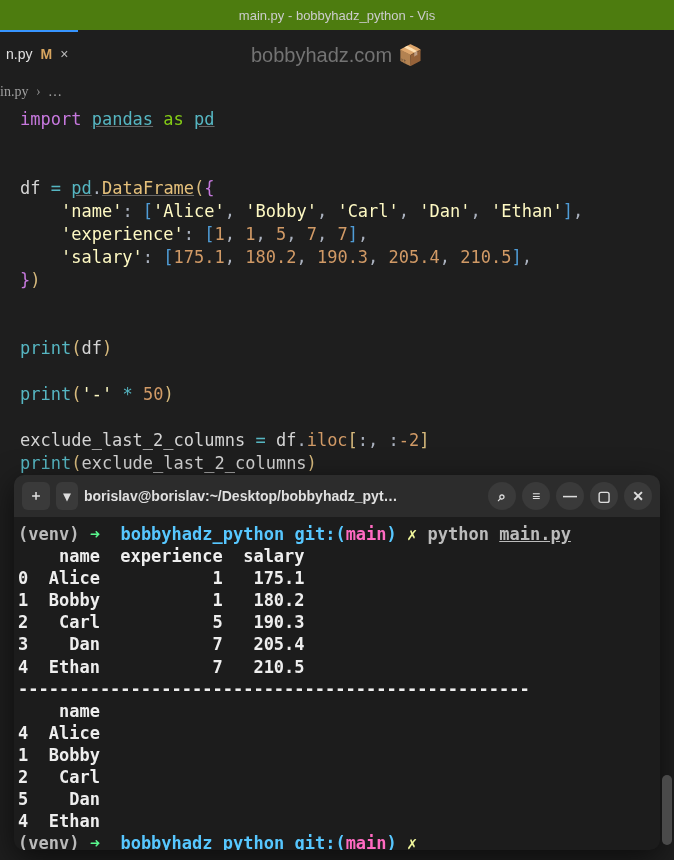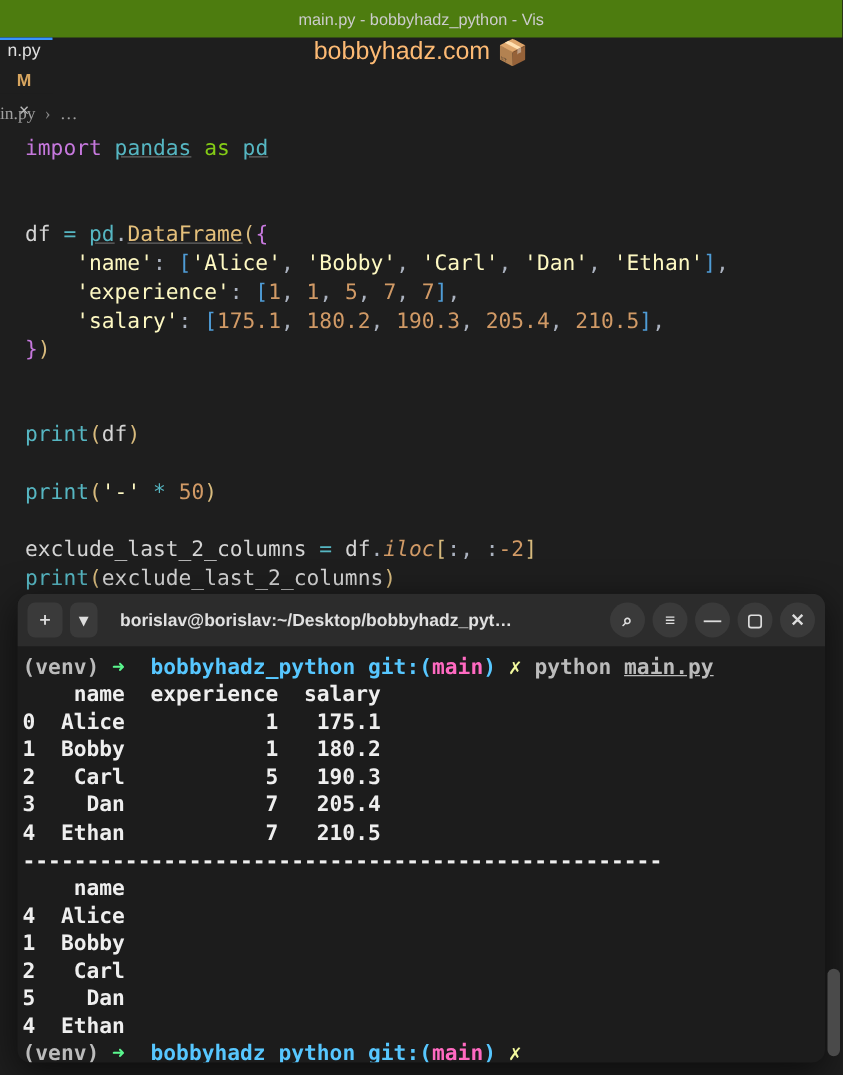--- a/index.html
+++ b/index.html
@@ -19,23 +19,23 @@
     color: #cccccc;
     font-size: 13px;
     display: flex;
     align-items: center;
     justify-content: center;
     font-family: -apple-system, 'Segoe UI', sans-serif;
   }
   .site-header {
     height: 50px;
     display: flex;
-    align-items: flex-start;
+    align-items: center;
     justify-content: center;
-    color: #fdba74;
+    color: #737373;
     font-size: 20px;
     font-family: -apple-system, 'Segoe UI', sans-serif;
   }
   .site-header .cube { margin-left: 6px; }
   .tab-row {
     position: absolute;
     top: 30px; left: 0;
     height: 45px;
     display: flex;
     align-items: stretch;
@@ -43,21 +43,20 @@
   .tab {
     background: #1e1e1e;
     color: #e0e0e0;
     display: flex;
     align-items: center;
     padding: 0 10px 0 6px;
     font-size: 14px;
     gap: 8px;
     border-top: 2px solid #3794ff;
     font-family: -apple-system, 'Segoe UI', sans-serif;
-    flex-direction: column;
   }
   .tab .m { color: #d7a55f; font-weight: bold; }
   .tab .close { color: #bbb; font-weight: normal; cursor: pointer; }
   .breadcrumb {
     padding: 4px 0 4px 0;
     font-size: 14px;
     color: #a0a0a0;
     font-family: Liberation Serif, serif;
   }
   .breadcrumb .sep { color: #888; margin: 0 4px; }
@@ -74,21 +73,21 @@
   .op { color: #56b6c2; }
   .pdref { color: #56b6c2; text-decoration: underline; text-decoration-color: #666; }
   .cls { color: #e5c07b; text-decoration: underline; text-decoration-color: #666; }
   .punc { color: #abb2bf; }
   .brack-y { color: #d7ba7d; }
   .brack-p { color: #c678dd; }
   .brack-b { color: #4f9cd6; }
   .str { color: #fef9c3; }
   .num { color: #d19a66; }
   .fn { color: #56b6c2; }
-  .prop { color: #d19a66; font-style: italic; }
+  .prop { color: #d19a66; }
 
   .terminal-window {
     position: absolute;
     left: 14px; right: 14px; top: 475px; bottom: 10px;
     background: #1c1c1c;
     border-radius: 10px;
     box-shadow: 0 8px 30px rgba(0,0,0,0.6);
     overflow: hidden;
     display: flex;
     flex-direction: column;
@@ -107,21 +106,21 @@
   }
   .term-btn {
     width: 28px; height: 28px;
     background: #3a3a3a;
     border-radius: 6px;
     display: flex; align-items: center; justify-content: center;
     color: #ddd;
     font-size: 14px;
   }
   .term-btn.round { border-radius: 14px; width:28px; }
-  .term-title { flex: 1; margin-left: 12px; white-space: nowrap; overflow: hidden; text-overflow: ellipsis; }
+  .term-title { flex: 1; margin-left: 0; white-space: nowrap; overflow: hidden; text-overflow: ellipsis; }
   .term-body {
     flex: 1;
     padding: 6px 0 0 4px;
     white-space: pre;
     color: #eeeeee;
     font-family: 'Consolas', 'Monaco', monospace;
     font-size: 17px;
     line-height: 1.3;
     font-weight: bold;
     overflow: hidden;

